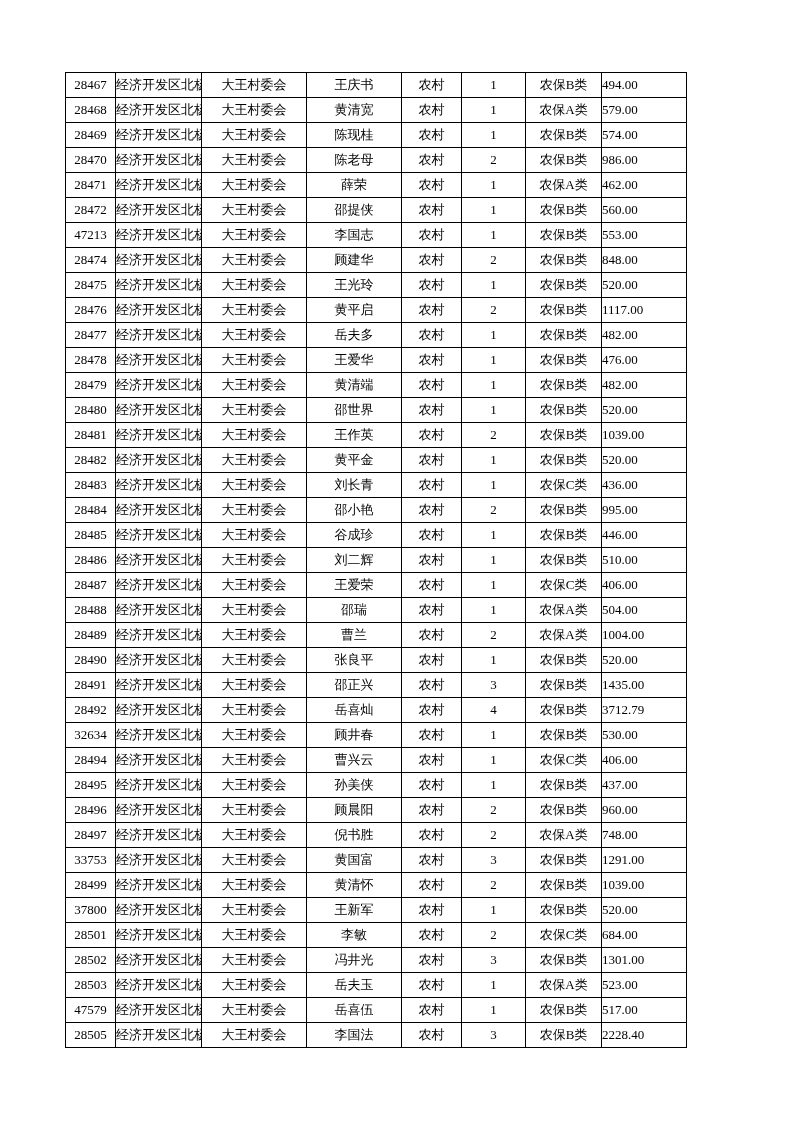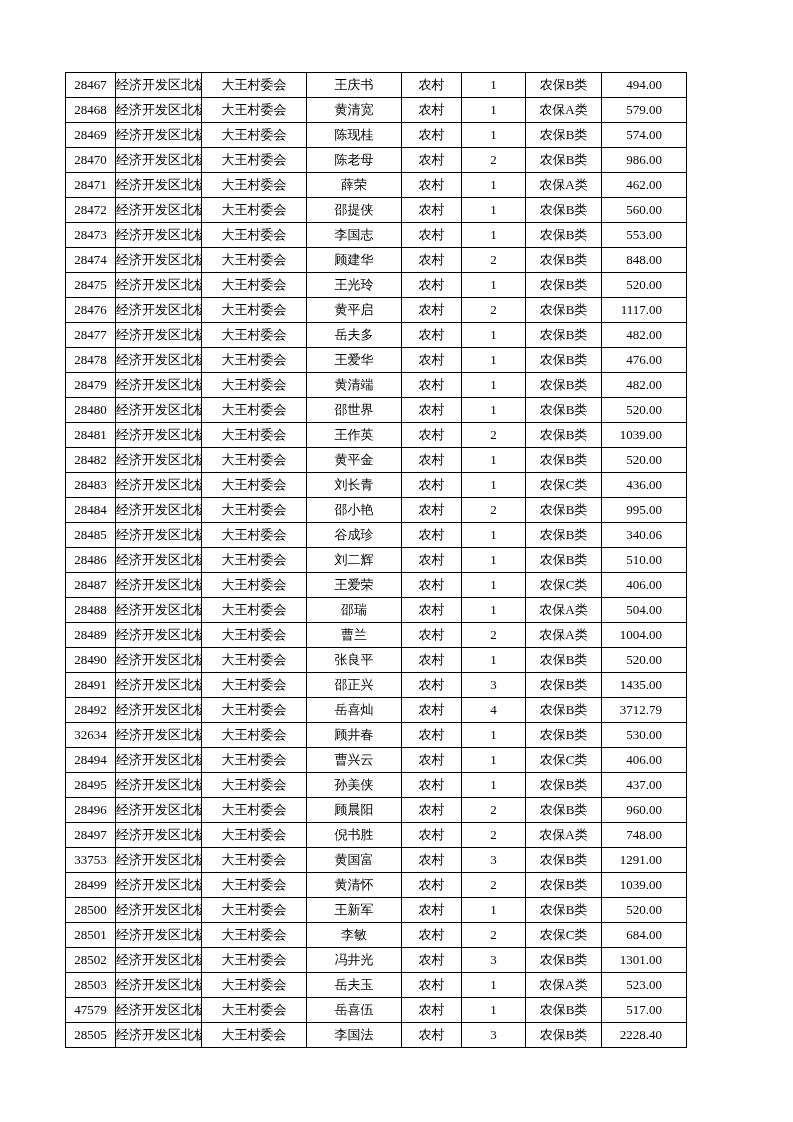--- a/index.html
+++ b/index.html
@@ -37,21 +37,21 @@
   }
   table.roster col.c0 { width: 50px; }
   table.roster col.c1 { width: 86px; }
   table.roster col.c2 { width: 105px; }
   table.roster col.c3 { width: 95px; }
   table.roster col.c4 { width: 60px; }
   table.roster col.c5 { width: 64px; }
   table.roster col.c6 { width: 76px; }
   table.roster col.c7 { width: 85px; }
   table.roster td.col-7 {
-    text-align: right;
+    text-align: left;
     padding-right: 24px;
   }
   table.roster td.col-1 span {
     display: inline-block;
   }
 </style>
 </head>
 <body>
 
 <div class="page">
@@ -121,21 +121,21 @@
           <td class="col-0"><span>28472</span></td>
           <td class="col-1"><span>经济开发区北杨寨</span></td>
           <td class="col-2"><span>大王村委会</span></td>
           <td class="col-3"><span>邵提侠</span></td>
           <td class="col-4"><span>农村</span></td>
           <td class="col-5"><span>1</span></td>
           <td class="col-6"><span>农保B类</span></td>
           <td class="col-7"><span>560.00</span></td>
         </tr>
         <tr>
-          <td class="col-0"><span>28473</span></td>
+          <td class="col-0"><span>47213</span></td>
           <td class="col-1"><span>经济开发区北杨寨</span></td>
           <td class="col-2"><span>大王村委会</span></td>
           <td class="col-3"><span>李国志</span></td>
           <td class="col-4"><span>农村</span></td>
           <td class="col-5"><span>1</span></td>
           <td class="col-6"><span>农保B类</span></td>
           <td class="col-7"><span>553.00</span></td>
         </tr>
         <tr>
           <td class="col-0"><span>28474</span></td>
@@ -248,21 +248,21 @@
           <td class="col-7"><span>995.00</span></td>
         </tr>
         <tr>
           <td class="col-0"><span>28485</span></td>
           <td class="col-1"><span>经济开发区北杨寨</span></td>
           <td class="col-2"><span>大王村委会</span></td>
           <td class="col-3"><span>谷成珍</span></td>
           <td class="col-4"><span>农村</span></td>
           <td class="col-5"><span>1</span></td>
           <td class="col-6"><span>农保B类</span></td>
-          <td class="col-7"><span>340.06</span></td>
+          <td class="col-7"><span>446.00</span></td>
         </tr>
         <tr>
           <td class="col-0"><span>28486</span></td>
           <td class="col-1"><span>经济开发区北杨寨</span></td>
           <td class="col-2"><span>大王村委会</span></td>
           <td class="col-3"><span>刘二辉</span></td>
           <td class="col-4"><span>农村</span></td>
           <td class="col-5"><span>1</span></td>
           <td class="col-6"><span>农保B类</span></td>
           <td class="col-7"><span>510.00</span></td>
@@ -391,21 +391,21 @@
           <td class="col-0"><span>28499</span></td>
           <td class="col-1"><span>经济开发区北杨寨</span></td>
           <td class="col-2"><span>大王村委会</span></td>
           <td class="col-3"><span>黄清怀</span></td>
           <td class="col-4"><span>农村</span></td>
           <td class="col-5"><span>2</span></td>
           <td class="col-6"><span>农保B类</span></td>
           <td class="col-7"><span>1039.00</span></td>
         </tr>
         <tr>
-          <td class="col-0"><span>28500</span></td>
+          <td class="col-0"><span>37800</span></td>
           <td class="col-1"><span>经济开发区北杨寨</span></td>
           <td class="col-2"><span>大王村委会</span></td>
           <td class="col-3"><span>王新军</span></td>
           <td class="col-4"><span>农村</span></td>
           <td class="col-5"><span>1</span></td>
           <td class="col-6"><span>农保B类</span></td>
           <td class="col-7"><span>520.00</span></td>
         </tr>
         <tr>
           <td class="col-0"><span>28501</span></td>

